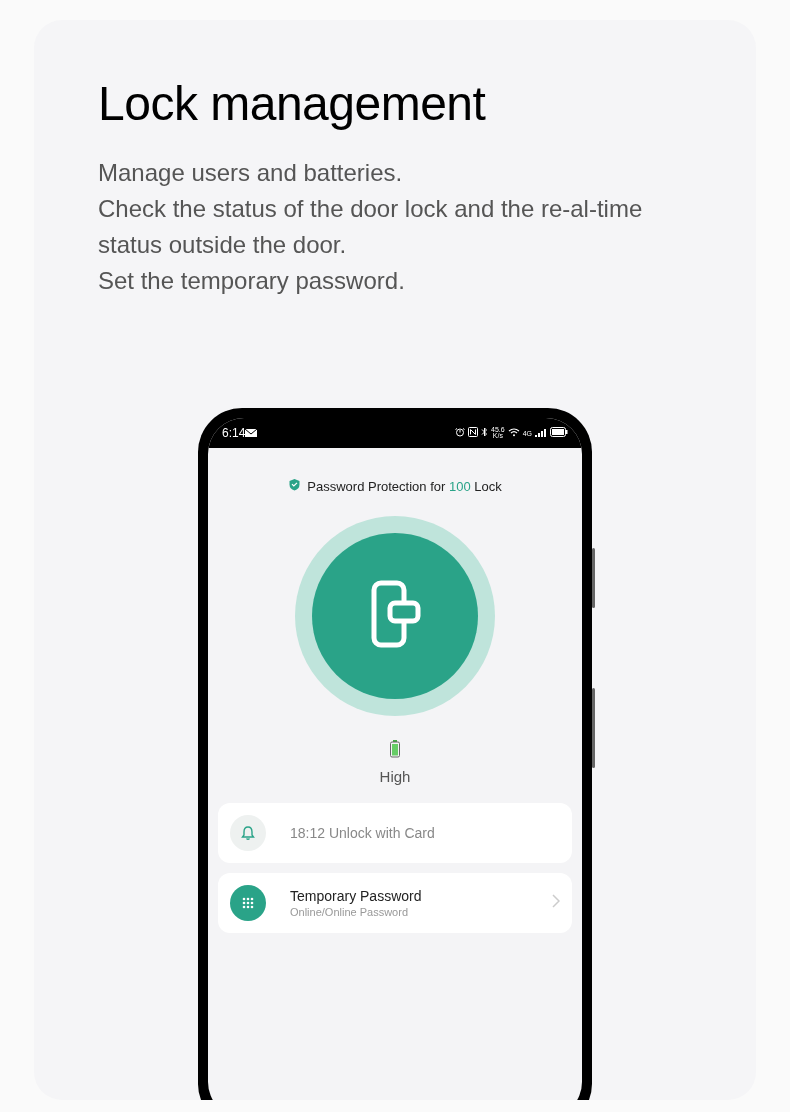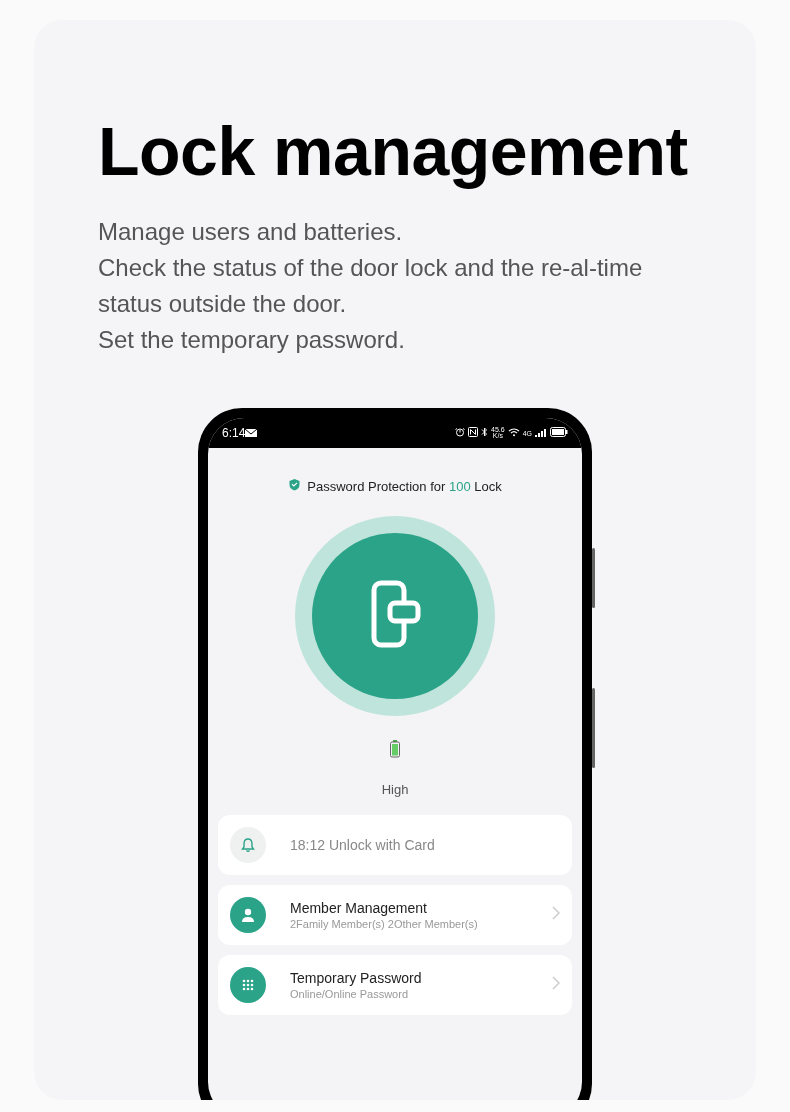--- a/index.html
+++ b/index.html
@@ -15,23 +15,23 @@
     position: absolute;
     top: 20px;
     left: 34px;
     width: 722px;
     height: 1080px;
     background: #f5f5f7;
     border-radius: 28px;
     overflow: hidden;
   }
   .heading {
-    margin: 92px 0 0 64px;
-    font-size: 68px;
-    font-weight: 700;
+    margin: 56px 0 0 64px;
+    font-size: 48px;
+    font-weight: 400;
     color: #000;
     letter-spacing: -0.5px;
   }
   .desc {
     margin: 24px 64px 0 64px;
     font-size: 24px;
     line-height: 1.5;
     color: #555;
   }
   .phone {
@@ -123,23 +123,23 @@
     background: #2aa388;
     display: flex;
     align-items: center;
     justify-content: center;
   }
   .battery-block {
     text-align: center;
     margin-top: 24px;
   }
   .battery-label {
-    font-size: 13px;
+    font-size: 15px;
     color: #555;
-    margin-top: 20px;
+    margin-top: 6px;
   }
 
   .list {
     margin: 18px 10px 0;
     display: flex;
     flex-direction: column;
     gap: 10px;
   }
   .list-item {
     background: #fff;
@@ -284,37 +284,20 @@
             <svg width="16" height="16" viewBox="0 0 16 16">
                 <path d="M8 2 Q12 2 12 7 L12 10 L13.5 12 L2.5 12 L4 10 L4 7 Q4 2 8 2 Z" fill="none" stroke="#2aa388" stroke-width="1.4"></path>
                 <path d="M6.5 13.5 Q8 15 9.5 13.5" fill="none" stroke="#2aa388" stroke-width="1.4"></path>
               </svg>
           </div>
           <div class="li-body">
             <div class="li-title grey">18:12 Unlock with Card</div>
           </div>
         </div>
 
-        <div class="list-item">
-          <div class="li-icon green">
-            <svg width="18" height="18" viewBox="0 0 18 18">
-                <circle cx="9" cy="6" r="3.2" fill="#fff"></circle>
-                <path d="M3 16 Q3 11 9 11 Q15 11 15 16 Z" fill="#fff"></path>
-              </svg>
-          </div>
-          <div class="li-body">
-            <div class="li-title">Member Management</div>
-            <div class="li-sub">2Family Member(s)  2Other Member(s)</div>
-          </div>
-          <span class="chev-right">
-            <svg width="8" height="14" viewBox="0 0 8 14">
-                <path d="M1 1 L7 7 L1 13" fill="none" stroke="#ccc" stroke-width="1.5"></path>
-              </svg>
-          </span>
-        </div>
 
         <div class="list-item">
           <div class="li-icon green">
             <svg width="18" height="18" viewBox="0 0 18 18">
               <circle cx="5" cy="5" r="1.3" fill="#fff"></circle>
                 <circle cx="9" cy="5" r="1.3" fill="#fff"></circle>
                 <circle cx="13" cy="5" r="1.3" fill="#fff"></circle>
               <circle cx="5" cy="9" r="1.3" fill="#fff"></circle>
                 <circle cx="9" cy="9" r="1.3" fill="#fff"></circle>
                 <circle cx="13" cy="9" r="1.3" fill="#fff"></circle>

